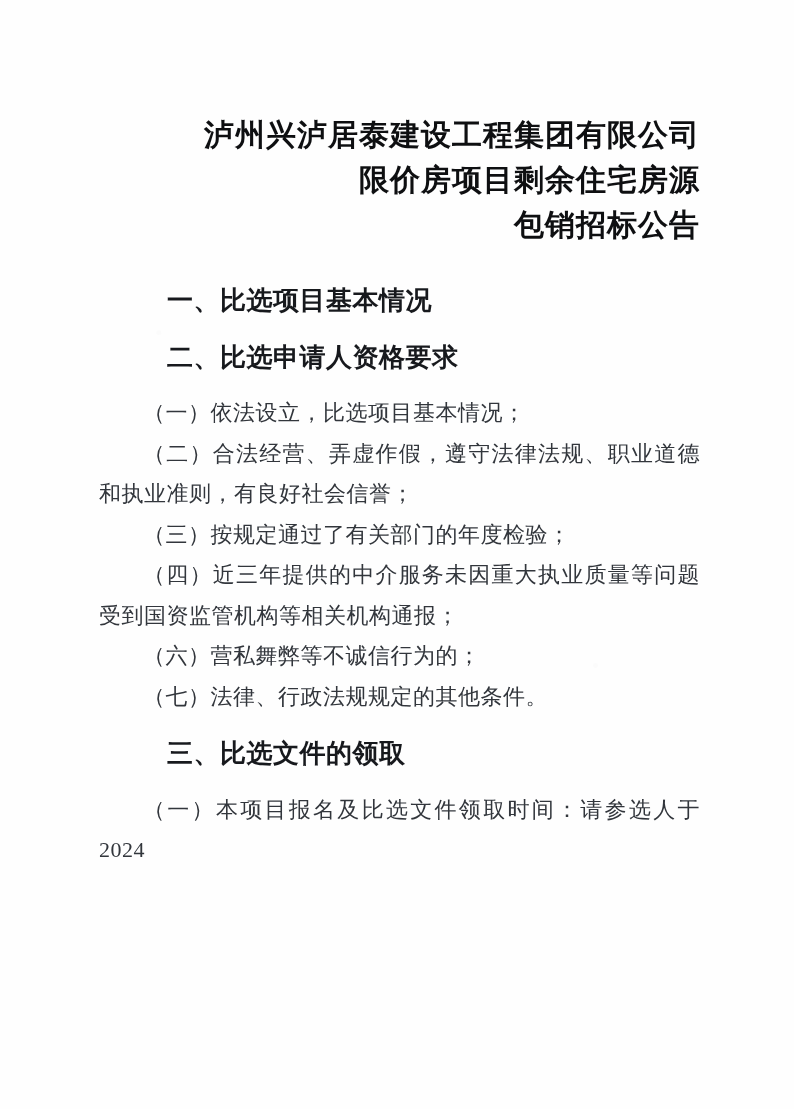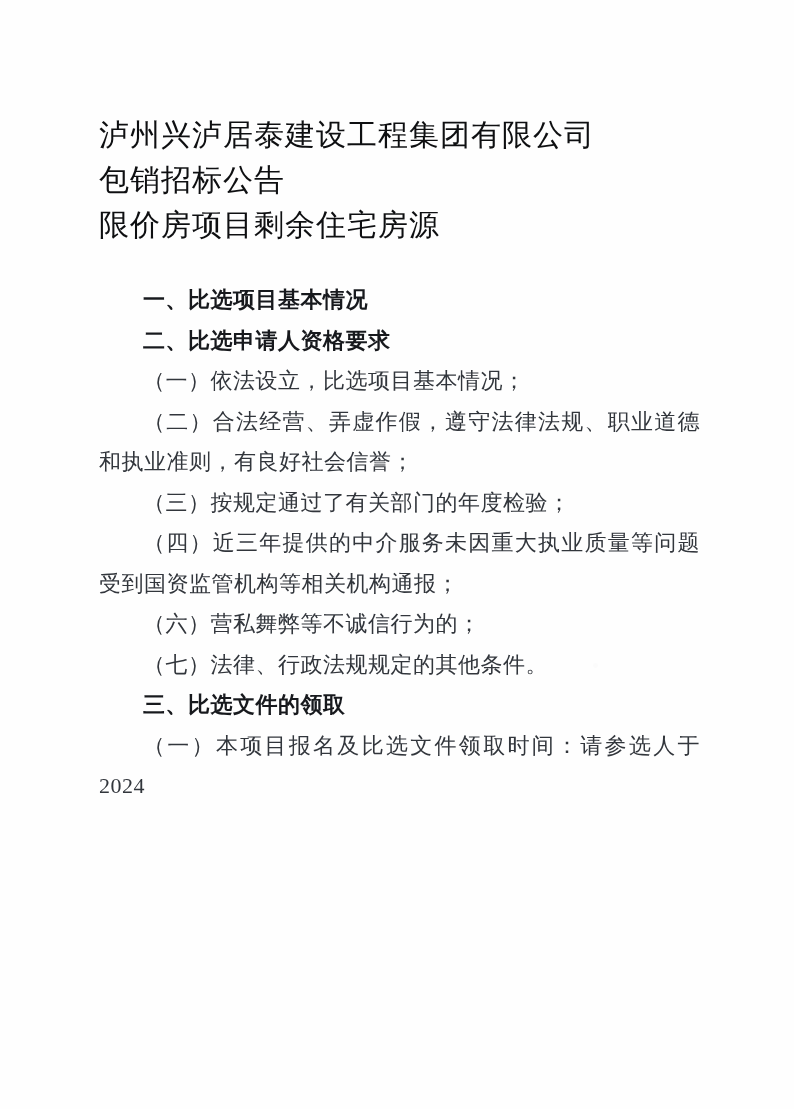--- a/index.html
+++ b/index.html
@@ -14,61 +14,61 @@
     margin: 0 auto;
     background: #fefefe;
     box-sizing: border-box;
     padding: 112px 94px 0 99px;
     overflow: hidden;
     
     background-image: radial-gradient(circle at 20% 30%, rgba(0,0,0,0.012) 0 2px, transparent 3px),
                       radial-gradient(circle at 75% 60%, rgba(0,0,0,0.01) 0 2px, transparent 3px);
   }
   .doc-title {
-    text-align: left;
+    text-align: right;
     font-family: "Liberation Serif", "DejaVu Serif", serif;
-    font-weight: normal;
+    font-weight: bold;
     font-size: 30px;
     line-height: 45px;
     color: #0e0f11;
     letter-spacing: 1px;
   }
   .doc-body {
     margin-top: 33px;
     font-family: "Liberation Serif", "DejaVu Serif", serif;
     font-size: 22px;
     line-height: 40.5px;
     color: #32363c;
     letter-spacing: 0.5px;
   }
   .doc-body p {
     margin: 0;
     text-indent: 2em;
     text-align: justify;
   }
   .doc-body h2 {
-    margin: 0;
+    margin: 16px;
     font-family: "Liberation Sans", "DejaVu Sans", sans-serif;
     font-weight: bold;
-    font-size: 22px;
+    font-size: 26px;
     line-height: 40.5px;
     color: #17191d;
     text-indent: 2em;
     letter-spacing: 0.5px;
   }
 </style>
 </head>
 <body>
 
 <div class="page">
 
   <header class="doc-title">
     <div>泸州兴泸居泰建设工程集团有限公司</div>
+    <div>限价房项目剩余住宅房源</div>
     <div>包销招标公告</div>
-    <div>限价房项目剩余住宅房源</div>
   </header>
 
   <main class="doc-body">
 
     <h2>一、比选项目基本情况</h2>
 
     <h2>二、比选申请人资格要求</h2>
     <p>（一）依法设立，比选项目基本情况；</p>
     <p>（二）合法经营、弄虚作假，遵守法律法规、职业道德和执业准则，有良好社会信誉；</p>
     <p>（三）按规定通过了有关部门的年度检验；</p>

